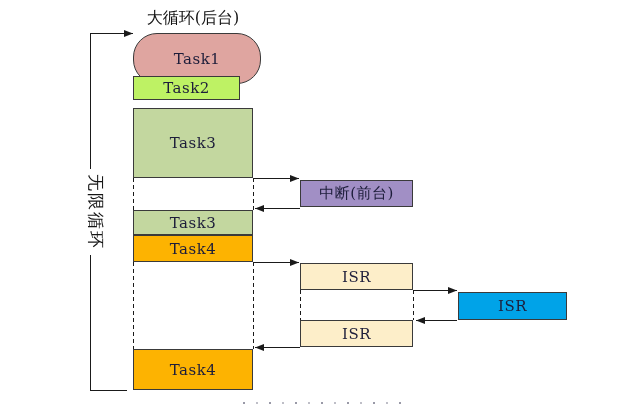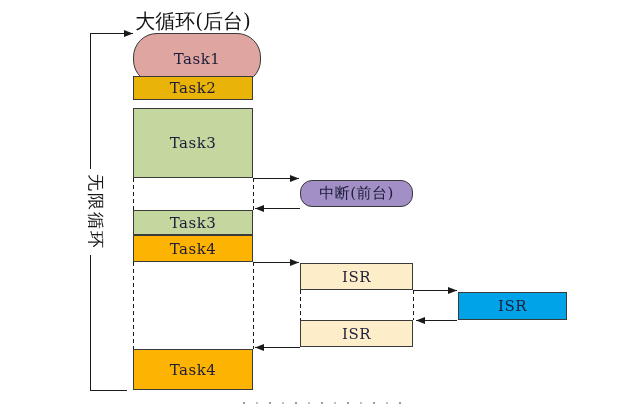--- a/index.html
+++ b/index.html
@@ -15,21 +15,21 @@
     position:absolute;
     box-sizing:border-box;
     border:1px solid #3a3a3a;
     display:flex;align-items:center;justify-content:center;
     font-size:15px;
     color:#1d1d3a;
     letter-spacing:.5px;
   }
   .lbl{
     position:absolute;
-    font-size:20px;
+    font-size:16px;
     color:#141414;
     text-align:center;
     white-space:nowrap;
   }
   .loop-label{
     position:absolute;
     left:53px;top:202px;
     width:86px;height:20px;
     font-size:17px;
     color:#141414;
@@ -82,31 +82,31 @@
     <line x1="413.5" y1="290" x2="413.5" y2="320" stroke="#1a1a1a" stroke-width="1" stroke-dasharray="4 3"></line>
   </svg>
 
   <div class="lbl" style="left:103px;top:8px;width:180px;">大循环(后台)</div>
 
   <div class="loop-label">无限循环</div>
 
 
   <div class="box" style="left: 133px; top: 33px; width: 128px; height: 51px; background: rgb(223, 165, 160); border-radius: 24px;">Task1</div>
 
-  <div class="box" style="left: 133px; top: 76px; width: 120px; height: 24px; background: #eab308;">Task2</div>
+  <div class="box" style="left: 133px; top: 76px; width: 107px; height: 24px; background: #bef264;">Task2</div>
 
   <div class="box" style="left: 133px; top: 108px; width: 120px; height: 70px; background: rgb(195, 215, 159);">Task3</div>
 
   <div class="box" style="left: 133px; top: 210px; width: 120px; height: 25px; background: rgb(195, 215, 159);">Task3</div>
 
   <div class="box" style="left: 133px; top: 235px; width: 120px; height: 27px; background: rgb(253, 179, 1);">Task4</div>
 
   <div class="box" style="left: 133px; top: 349px; width: 120px; height: 41px; background: rgb(253, 179, 1);">Task4</div>
 
-  <div class="box" style="left: 300px; top: 180px; width: 113px; height: 27px; background: rgb(161, 143, 197); border-radius: 12px;">中断(前台)</div>
+  <div class="box" style="left: 300px; top: 180px; width: 113px; height: 27px; background: rgb(161, 143, 197);">中断(前台)</div>
 
   <div class="box" style="left: 300px; top: 263px; width: 113px; height: 27px; background: rgb(253, 238, 201);">ISR</div>
 
   <div class="box" style="left: 300px; top: 320px; width: 113px; height: 27px; background: rgb(253, 238, 201);">ISR</div>
 
   <div class="box" style="left: 458px; top: 292px; width: 109px; height: 28px; background: rgb(0, 163, 232);">ISR</div>
 
   <div class="caption-frag"></div>
 
 </div>

